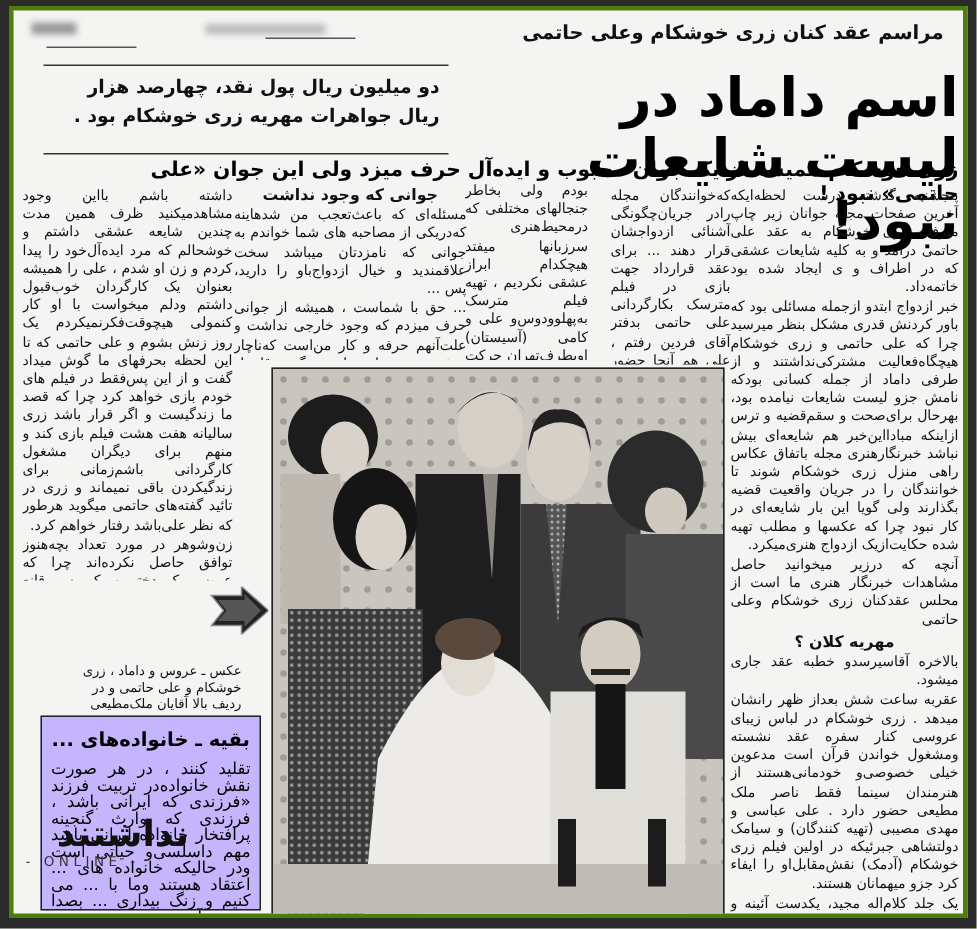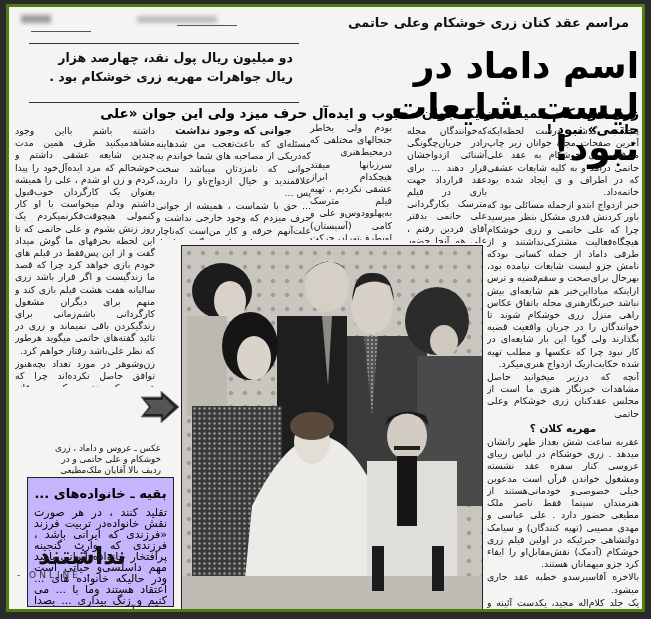--- a/index.html
+++ b/index.html
@@ -54,22 +54,22 @@
     <div class="deck rtl">دو میلیون ریال پول نقد، چهارصد هزار ریال جواهرات مهریه زری خوشکام بود .</div>
   </div>
 
   <div class="abs subhead rtl">زری خوشکام همیشه از یک جوان محبوب و ایده‌آل حرف میزد ولی این جوان «علی حاتمی» نبود !</div>
 
   <div class="abs col c1 rtl">
     <p>پنجشنبه گذشته درست لحظه‌ایکه آخرین صفحات مجله جوانان زیر چاپ میرفت زری خوشکام به عقد علی حاتمی درآمد و به کلیه شایعات عشقی که در اطراف و ی ایجاد شده بود خاتمه‌داد.</p>
     <p>خبر ازدواج ابتدو ازجمله مسائلی بود که باور کردنش قدری مشکل بنظر میرسید چرا که علی حاتمی و زری خوشکام هیچگاه‌فعالیت مشترکی‌نداشتند و از طرفی داماد از جمله کسانی بودکه نامش جزو لیست شایعات نیامده بود، بهرحال برای‌صحت و سقم‌قضیه و ترس ازاینکه مبادااین‌خبر هم شایعه‌ای بیش نباشد خبرنگارهنری مجله باتفاق عکاس راهی منزل زری خوشکام شوند تا خوانندگان را در جریان واقعیت قضیه بگذارند ولی گویا این بار شایعه‌ای در کار نبود چرا که عکسها و مطلب تهیه شده حکایت‌ازیک ازدواج هنری‌میکرد.</p>
     <p>آنچه که درزیر میخوانید حاصل مشاهدات خبرنگار هنری ما است از محلس عقدکنان زری خوشکام وعلی حاتمی</p>
     <p class="sh">مهریه کلان ؟</p>
+    <p>بالاخره آقاسیرسدو خطبه عقد جاری میشود.</p>
     <p>عقربه ساعت شش بعداز ظهر رانشان میدهد . زری خوشکام در لباس زیبای عروسی کنار سفره عقد نشسته ومشغول خواندن قرآن است مدعوین خیلی خصوصی‌و خودمانی‌هستند از هنرمندان سینما فقط ناصر ملک مطیعی حضور دارد . علی عباسی و مهدی مصیبی (تهیه کنندگان) و سیامک دولتشاهی جبرئیکه در اولین فیلم زری خوشکام (آدمک) نقش‌مقابل‌او را ایفاء کرد جزو میهمانان هستند.</p>
-    <p>بالاخره آقاسیرسدو خطبه عقد جاری میشود.</p>
     <p>یک جلد کلام‌اله مجید، یکدست آئینه و شمعدان ، دویست هزار تومان وجه رایج ایران وچهار صد هزار ریال جواهرات مهریه ذکر میشود و زری خوشکام بعداز سه بار که خطبه عقد خوانده شددرحالیکه اشک شوق بردیده داشت بله را گفت و بدین ترتیب بعقد علی حاتمی کارگردان فیلم های حسن کچل ، طوقی ، باباشمل و قلندردرآمد.</p>
 
   </div>
 
   <div class="abs col c2 rtl">
     <p>که‌خوانندگان مجله رادر جریان‌چگونگی آشنائی ازدواجشان قرار دهند ... برای عقد قرارداد جهت بازی در فیلم مترسک بکارگردانی علی حاتمی بدفتر آقای فردین رفتم ، علی هم آنجا حضور داشت و این اولین باری بود که ما همدیگر را میدیدیم قرارداد بسته شد و باتفاق اکیپ راهی شمال شدیم مدتی در آنجا بودیم و همین زمان کافی بود تا ما بیکدیگر علاقمند شویم ، بسا اینکه‌از احساس علی نسبت بخودم آگاه</p>
   </div>
 
   <div class="abs col rtl" style="left:150px;top:118px;width:0;height:0;overflow:hidden;"></div>
 

